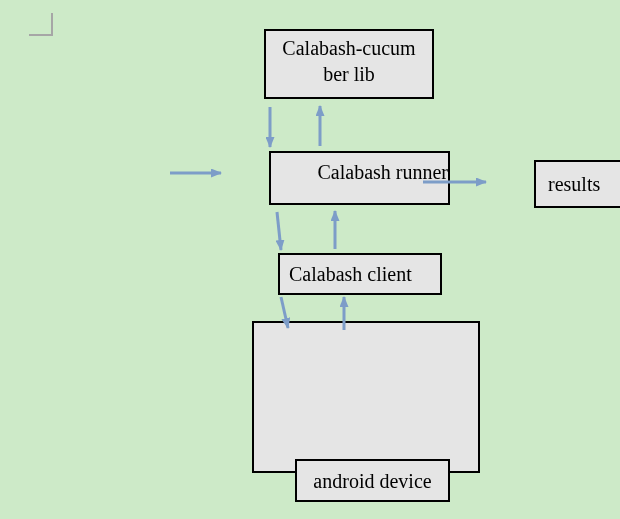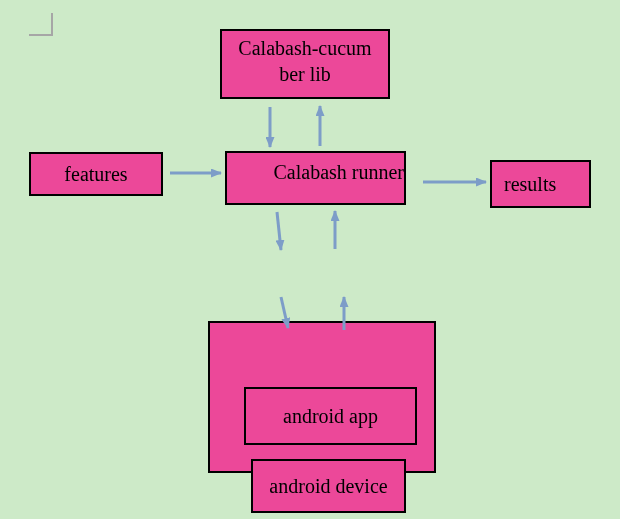--- a/index.html
+++ b/index.html
@@ -23,43 +23,44 @@
     width: 24px;
     height: 23px;
     box-sizing: border-box;
     border-right: 2px solid #a6a6a6;
     border-bottom: 2px solid #a6a6a6;
   }
   
   .node {
     position: absolute;
     box-sizing: border-box;
-    background: #ec4899;
+    background: #e5e5e5;
     border: 2px solid #000000;
     font-size: 20px;
     line-height: 26px;
     display: flex;
+    margin-left: 44px;
   }
   .node .label {
     white-space: pre-line;
   }
   .centered        { align-items: center; justify-content: center; text-align: center; }
   .top-centered    { align-items: flex-start; justify-content: center; text-align: center; padding-top: 4px; }
   .top-left        { align-items: flex-start; justify-content: flex-end; padding: 6px 0 0 9px; }
   .mid-left        { align-items: center; justify-content: flex-start; }
 
   #box-cucumber-lib   { left: 220px; top: 29px;  width: 170px; height: 70px; }
   #box-features       { left: 29px;  top: 152px; width: 134px; height: 44px; }
   #box-runner         { left: 225px; top: 151px; width: 181px; height: 54px; }
   #box-results        { left: 490px; top: 160px; width: 101px; height: 48px; padding-left: 12px; }
   #box-client         { left: 234px; top: 253px; width: 164px; height: 42px; padding-left: 9px; }
   #box-device-container { left: 208px; top: 321px; width: 228px; height: 152px; }
   #box-instrumentation  { left: 243px; top: 331px; width: 174px; height: 58px; }
   #box-android-app      { left: 244px; top: 387px; width: 173px; height: 58px; }
-  #box-android-device   { left: 251px; top: 459px; width: 155px; height: 54px; }
+  #box-android-device   { left: 251px; top: 459px; width: 155px; height: 43px; }
 
   #arrows-layer {
     position: absolute;
     left: 0;
     top: 0;
     width: 620px;
     height: 519px;
     pointer-events: none;
     z-index: 5;
   }
@@ -73,39 +74,36 @@
 
 <div id="canvas">
 
   <div class="corner-mark"></div>
 
   <div class="node top-centered" id="box-cucumber-lib">
     <span class="label">Calabash-cucum
 ber lib</span>
   </div>
 
-  <div class="node centered" id="box-features">
-    <span class="label">features</span>
-  </div>
 
   <div class="node top-left" id="box-runner">
     <span class="label">Calabash runner</span>
   </div>
 
   <div class="node mid-left" id="box-results">
     <span class="label">results</span>
   </div>
 
+  <div class="node mid-left" id="box-client">
+    <span class="label">Calabash client</span>
+  </div>
 
   <div class="node" id="box-device-container"></div>
 
 
-  <div class="node centered" id="box-android-app">
-    <span class="label">android app</span>
-  </div>
 
   <div class="node centered" id="box-android-device">
     <span class="label">android device</span>
   </div>
 
   <svg id="arrows-layer" xmlns="http://www.w3.org/2000/svg">
     <defs>
       <marker id="ah" markerUnits="userSpaceOnUse" markerWidth="11" markerHeight="9" refX="10" refY="4.5" orient="auto">
         <path d="M0,0 L11,4.5 L0,9 Z" fill="#7d9dc8"></path>
       </marker>

